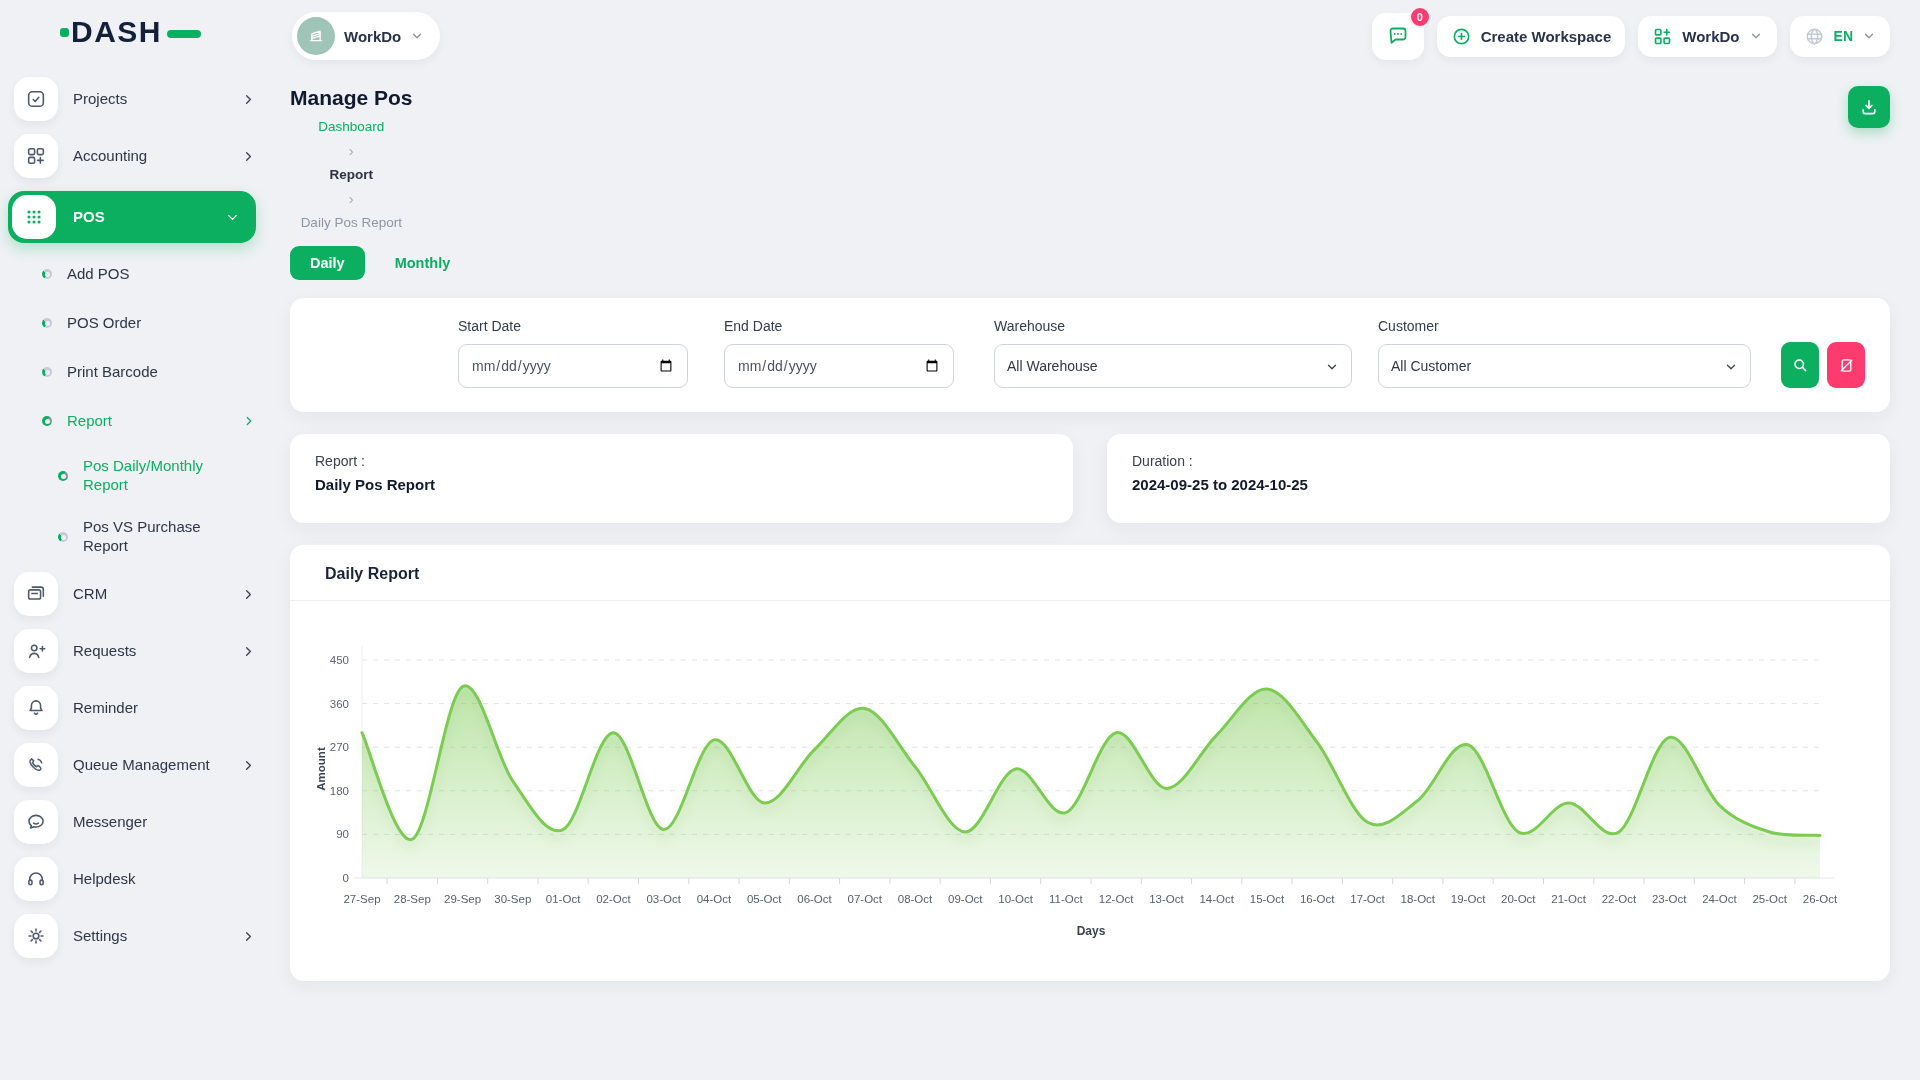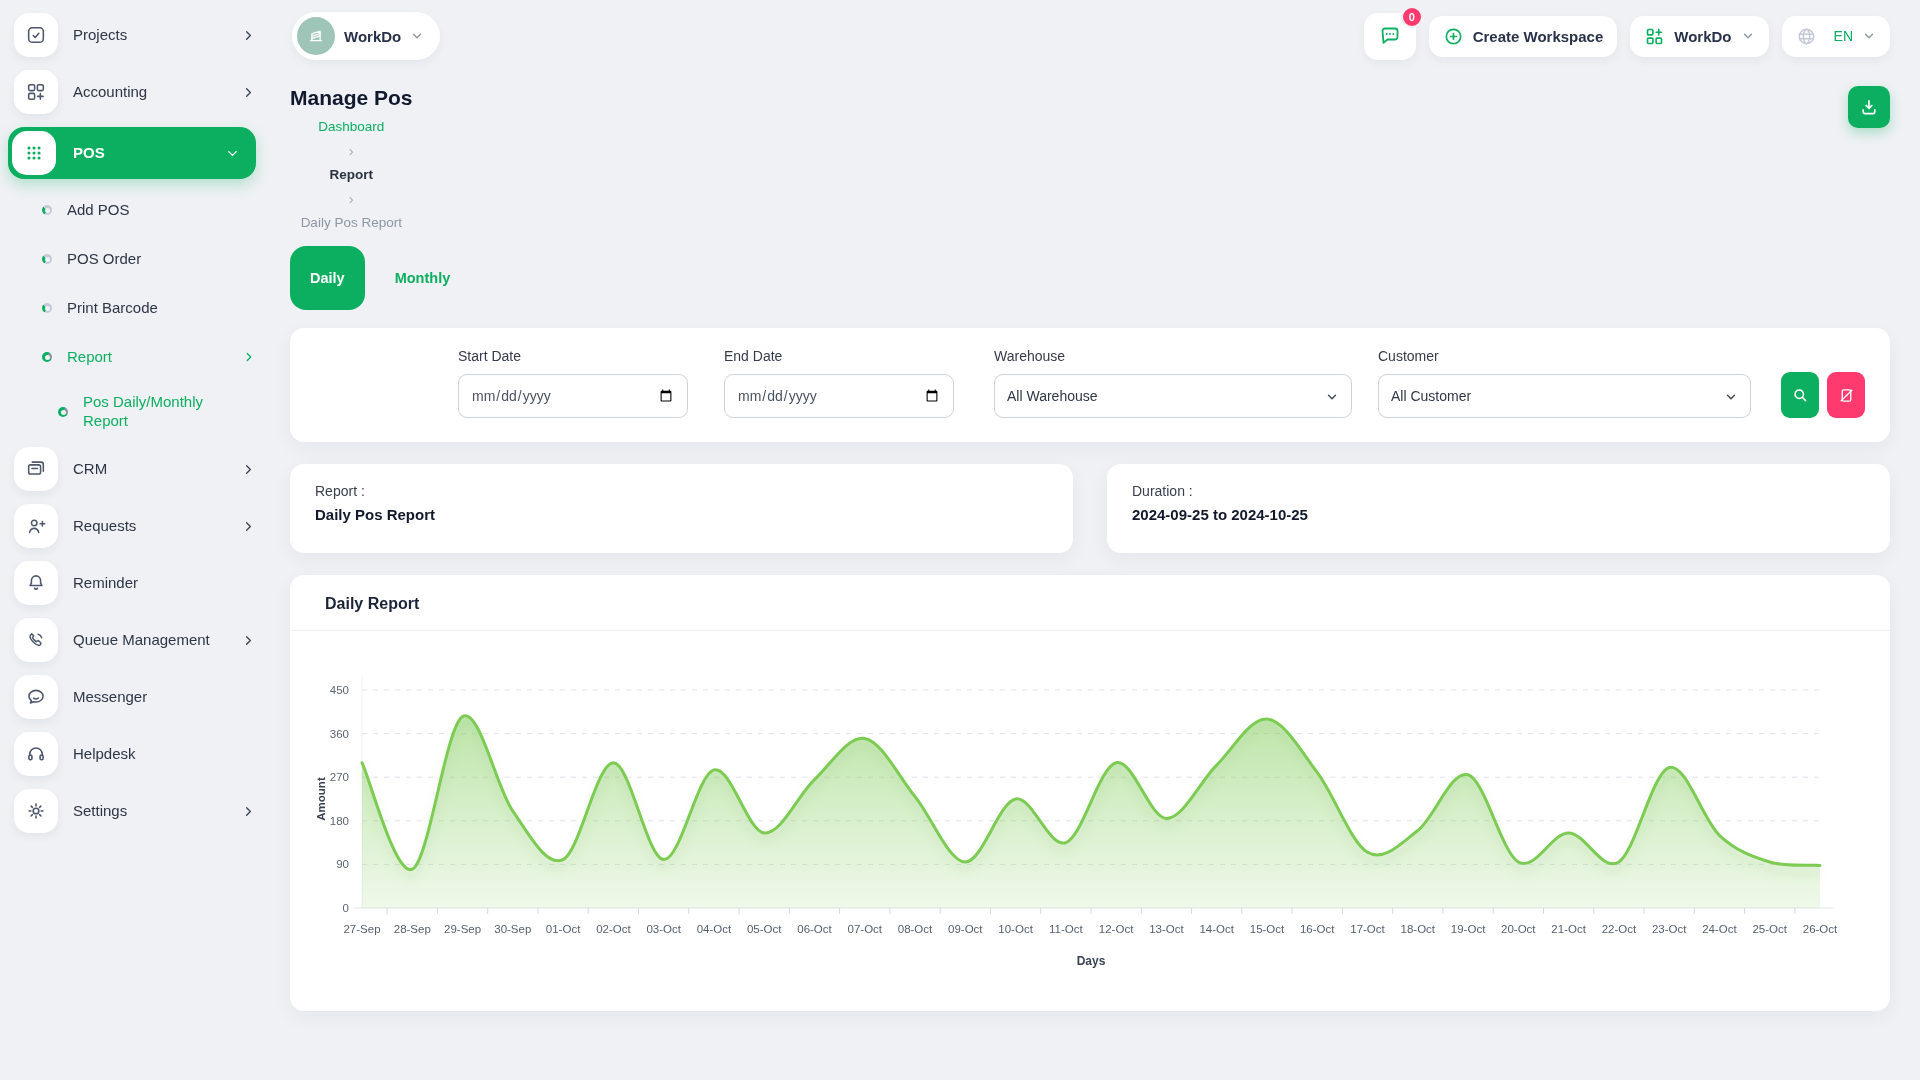--- a/index.html
+++ b/index.html
@@ -36,36 +36,36 @@
   
   .header { margin-left:262px; height:72px; display:flex; align-items:center; justify-content:space-between; padding:0 30px; }
   .pill { background:#fff; border-radius:14px; box-shadow:0 4px 10px rgba(25,39,70,0.05);
      display:flex; align-items:center; gap:9px; padding:10px 14px; cursor:pointer; font-size:15px; font-weight:600; color:#29324a; }
   .ws-pill { border-radius:40px; padding:5px 16px 5px 5px; }
   .avatar { width:38px; height:38px; border-radius:50%; background:#9fc5b8; display:flex; align-items:center; justify-content:center; }
   .hright { display:flex; align-items:center; gap:13px; }
   .chat-btn { position:relative; width:52px; height:47px; justify-content:center; padding:0; }
   .badge { position:absolute; top:-7px; right:-7px; min-width:22px; height:22px; border-radius:11px; background:#FF3A6E;
      border:2.5px solid #eff1f4; color:#fff; font-size:11px; font-weight:700; display:flex; align-items:center; justify-content:center; }
-  .lang-txt { color:#0CAF60; font-weight:400; font-size:14px;margin-left:8px; }
+  .lang-txt { color:#0CAF60; font-weight:700; font-size:14px; }
   .chev-sm { color:#8d96a3; display:flex; }
 
   
   .main { margin-left:262px; padding:14px 30px 0 28px; }
   .title-row { display:flex; justify-content:space-between; align-items:flex-start; }
   .page-title { font-size:21px; font-weight:700; color:#10192e; }
   .crumbs { margin-top:9px; font-size:13.5px; display:flex; align-items:center; gap:9px;flex-direction:column; }
   .crumb-home { color:#0CAF60; cursor:pointer; }
   .crumb-mid { color:#2b3342; font-weight:600; cursor:pointer; }
   .crumb-cur { color:#8d96a3; }
   .crumb-sep { color:#a3abb8; font-size:15px; line-height:1; }
   .dl-btn { width:42px; height:42px; border-radius:10px; background:#0CAF60; border:none; cursor:pointer;
      display:flex; align-items:center; justify-content:center; color:#fff; box-shadow:0 5px 12px rgba(12,175,96,0.3); }
   .tabs { margin-top:16px; display:flex; align-items:center; gap:10px; }
-  .tab { font-size:14.5px; font-weight:600; padding:24px 20px; border-radius:16px; cursor:pointer; color:#0CAF60; background:transparent; border:none; }
+  .tab { font-size:14.5px; font-weight:600; padding:9px 20px; border-radius:9px; cursor:pointer; color:#0CAF60; background:transparent; border:none; }
   .tab.active { background:#0CAF60; color:#fff; }
 
   .card { background:#fff; border-radius:14px; box-shadow:0 6px 20px rgba(24,40,75,0.05); }
   .filter-card { margin-top:18px; padding:20px 12px 24px 18px; display:flex; align-items:flex-end; }
   .fspacer { width:150px; }
   .field { display:flex; flex-direction:column; }
   .flabel { font-size:14px; color:#343b4a; margin-bottom:10px; }
   .fctl { height:44px; border:1px solid #ced3da; border-radius:9px; background:#fff; font-size:14px; color:#4a5261;
      padding:0 12px; font-family:"Liberation Sans", sans-serif; }
   .f-date { width:230px; }
@@ -85,20 +85,25 @@
   .chart-card { margin-top:22px; }
   .chart-head { padding:20px 35px 17px; border-bottom:1px solid #edeff2; }
   .chart-title { font-size:16px; font-weight:700; color:#1b2437; }
   .chart-body { height:380px; position:relative; }
   .chart-body svg { display:block; }
 </style>
 </head>
 <body>
 
 <aside class="sidebar">
+  <div class="logo">
+    <span class="logo-dot"></span>
+    <span class="logo-text">DASH</span>
+    <span class="logo-dash"></span>
+  </div>
   <nav class="nav">
 
     <div class="nav-item">
       <span class="icon-box">
         <svg width="22" height="22" viewBox="0 0 24 24" fill="none" stroke="currentColor" stroke-width="1.7" stroke-linecap="round" stroke-linejoin="round">
             <rect x="4" y="4" width="16" height="16" rx="4"></rect>
             <path d="M9 12.6l2.1 2.1 4-4.6"></path>
           </svg>
       </span>
       <span class="nav-label">Projects</span>
@@ -166,20 +171,24 @@
       <span class="nav-label">Report</span>
       <span class="chev">
           <svg width="14" height="14" viewBox="0 0 24 24" fill="none" stroke="currentColor" stroke-width="2.2" stroke-linecap="round" stroke-linejoin="round">
             <path d="M9 6l6 6-6 6"></path>
           </svg>
         </span>
     </div>
     <div class="sub-item tall deep green">
       <span class="donut on"></span>
       <span class="nav-label" style="max-width:130px">Pos Daily/Monthly Report</span>
+    </div>
+    <div class="sub-item tall deep">
+      <span class="donut"></span>
+      <span class="nav-label" style="max-width:130px">Pos VS Purchase Report</span>
     </div>
 
     <div class="nav-item" style="margin-top:6px">
       <span class="icon-box">
         <svg width="22" height="22" viewBox="0 0 24 24" fill="none" stroke="currentColor" stroke-width="1.7" stroke-linecap="round" stroke-linejoin="round">
             <rect x="4" y="7.5" width="13" height="10" rx="2"></rect>
             <path d="M8 4.5h9.5a2.5 2.5 0 0 1 2.5 2.5v7.5"></path>
             <path d="M7.5 11.5h6"></path>
           </svg>
       </span>

